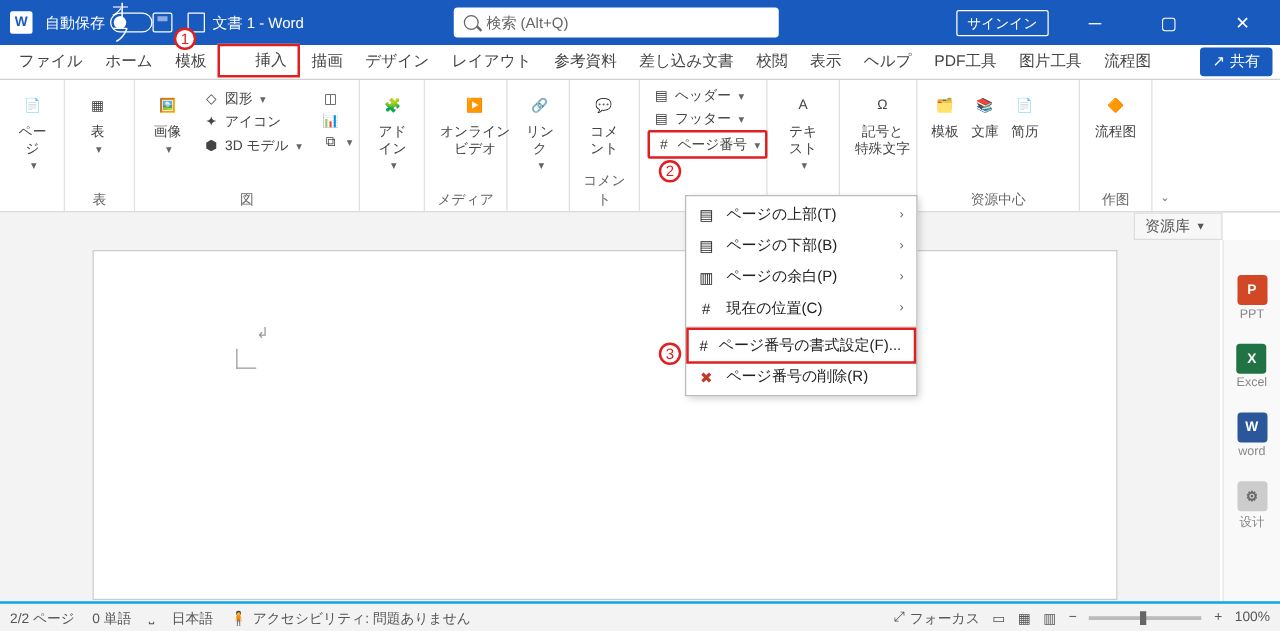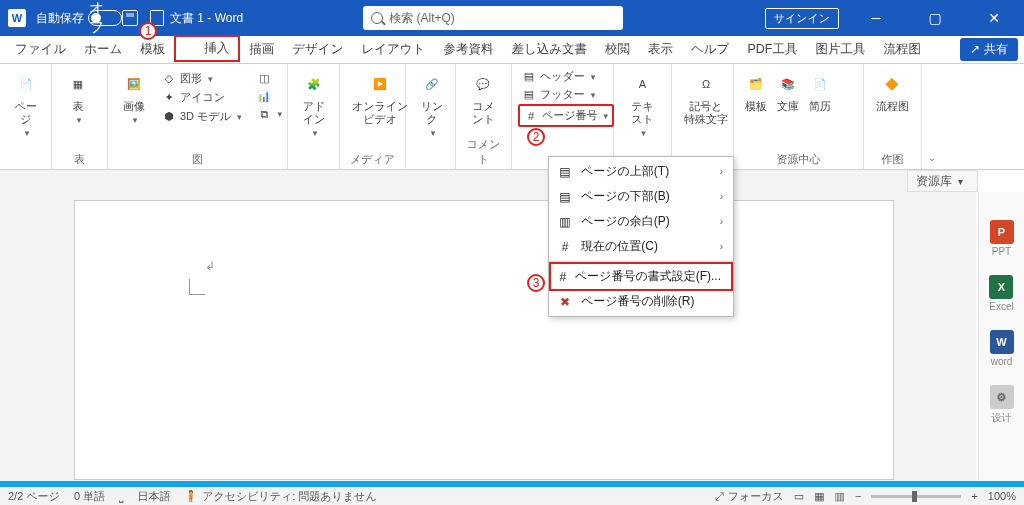--- a/index.html
+++ b/index.html
@@ -66,21 +66,21 @@
 
   
   .sidepanel { position: absolute; top: 192px; right: 0; bottom: 24px; width: 46px; background: #f9f9f9; border-left: 1px solid #e5e5e5; display: flex; flex-direction: column; align-items: center; padding-top: 28px; gap: 18px; font-size: 10px; color: #888; }
   .sidepanel .sp-item { display: flex; flex-direction: column; align-items: center; gap: 2px; cursor: pointer; }
   .sidepanel .sp-icon { width: 24px; height: 24px; border-radius: 3px; display: inline-flex; align-items: center; justify-content: center; font-weight: bold; font-size: 11px; color: #fff; }
 
   
   .circ { position: absolute; width: 18px; height: 18px; border: 2px solid #e02020; border-radius: 50%; color: #e02020; font-size: 12px; line-height: 15px; text-align: center; background: #fff; z-index: 30; }
 
   
-  .statusbar { position: absolute; left: 0; right: 0; bottom: 0; height: 24px; background: #f3f3f3; border-top: 6px solid #0ea5e9; display: flex; align-items: center; font-size: 11px; color: #555; padding: 0 8px; gap: 14px; }
+  .statusbar { position: absolute; left: 0; right: 0; bottom: 0; height: 24px; background: #f3f3f3; border-top: 2px solid #0ea5e9; display: flex; align-items: center; font-size: 11px; color: #555; padding: 0 8px; gap: 14px; }
   .statusbar .right { margin-left: auto; display: flex; align-items: center; gap: 10px; }
   .zoom-slider { width: 90px; height: 3px; background: #bbb; position: relative; }
   .zoom-slider::after { content: ""; position: absolute; left: 45%; top: -4px; width: 5px; height: 11px; background: #666; }
 </style>
 </head>
 <body>
 
 <div class="titlebar">
   <span class="word-icon">W</span>
   <span class="autosave-toggle">

